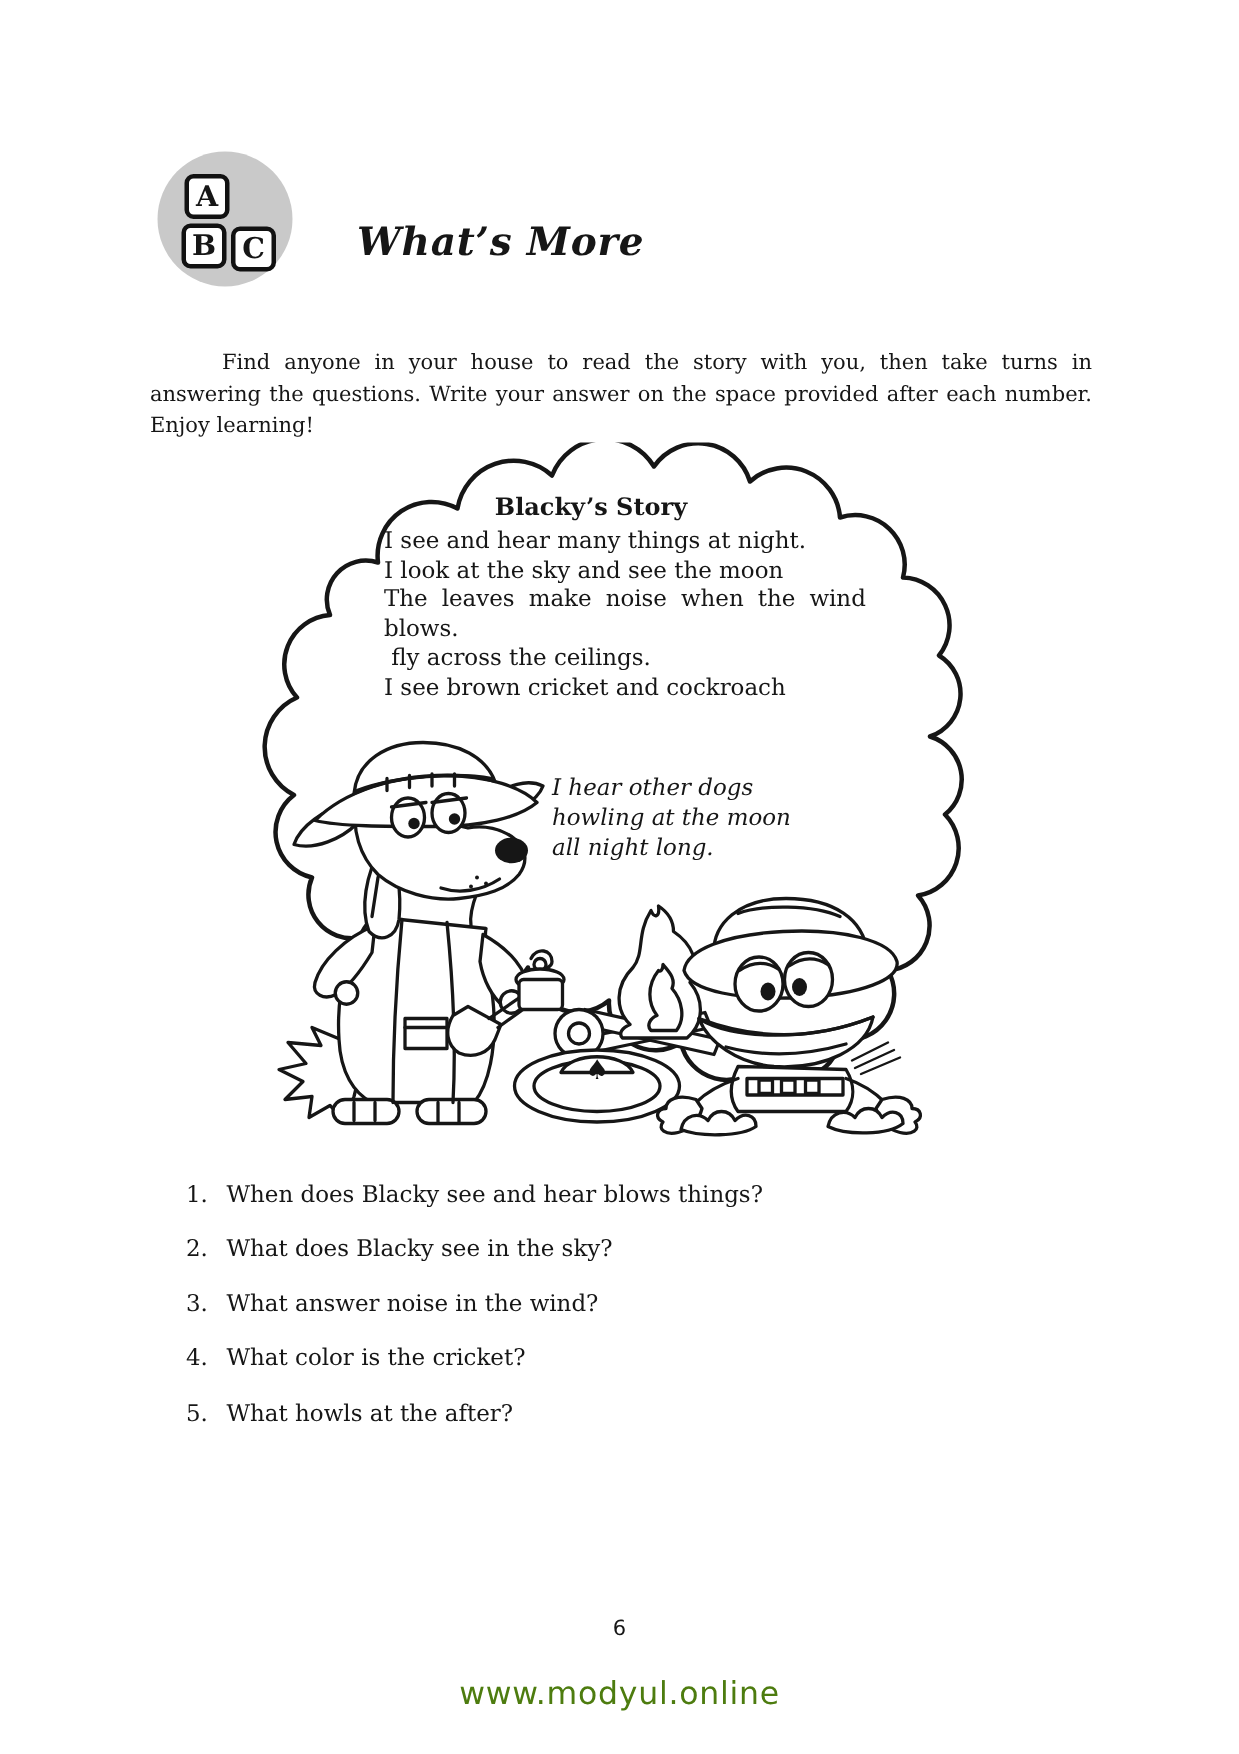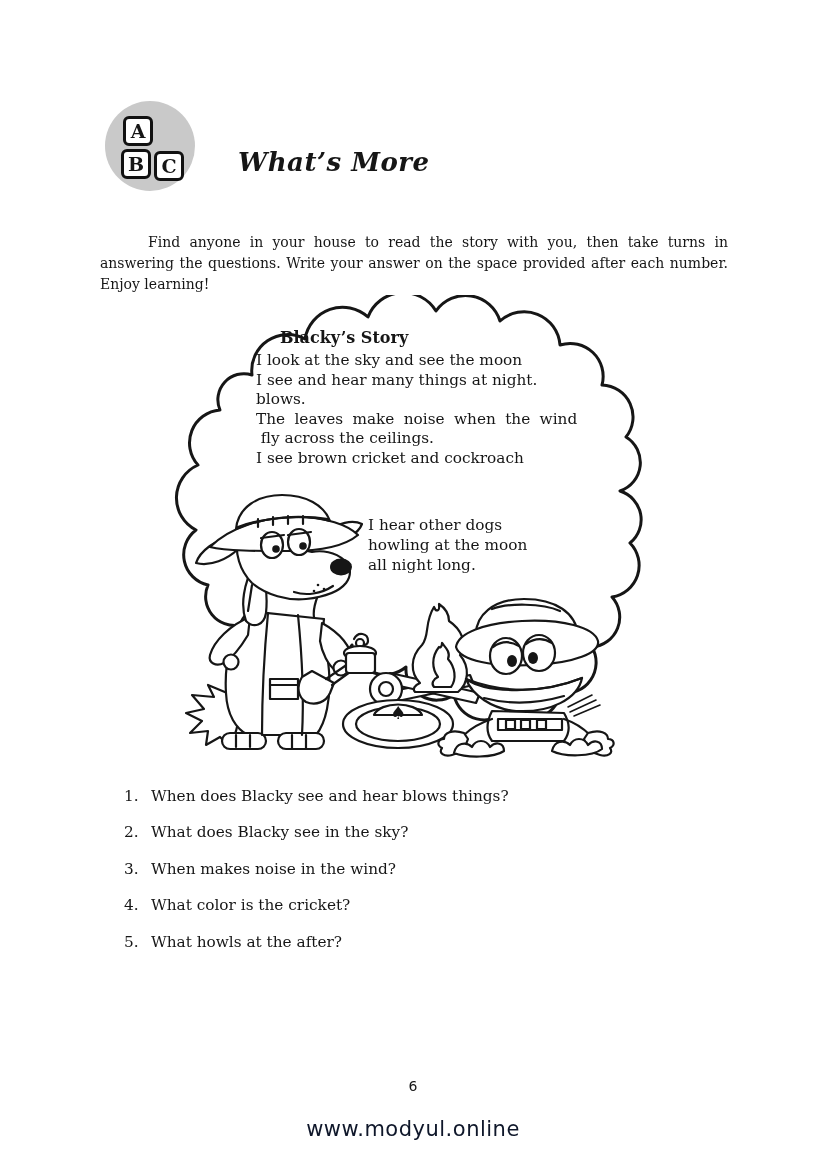--- a/index.html
+++ b/index.html
@@ -20,39 +20,39 @@
 
   .title { position:absolute; left:222px; top:131px; margin:16px;
     font-size:26px; font-style:italic; font-weight:bold; letter-spacing:0.5px; }
 
   .instructions { position:absolute; left:100px; top:232px; width:628px; margin:0;
     font-size:14px; line-height:20.8px; text-align:justify; text-indent:48px; }
 
   
   .figure { position:absolute; left:140px; top:295px; width:530px; height:478px; }
   .figure svg { position:absolute; left:0; top:0; }
-  .story-title { position:absolute; left:140px; top:33px; width:260px;
-    text-align:left; font-weight:bold; font-size:16px; }
+  .story-title { position:absolute; left:124px; top:33px; width:260px;
+    text-align:center; font-weight:bold; font-size:16px; }
   .story-lines { position:absolute; left:116px; top:56px; width:306px;
     font-size:15.3px; line-height:19.6px; }
   .sline { white-space:pre; }
   .sline.j { word-spacing:4.5px; }
   .story-caption { position:absolute; left:228px; top:220px;
-    font-size:15.3px; line-height:20px; }
+    font-size:15.3px; line-height:20px;font-style:italic; }
 
   
   .questions { position:absolute; left:124px; top:786px; margin:0; padding:0;
     list-style:none; font-size:15.3px; }
   .q { display:flex; margin-bottom:16.4px; line-height:20px; }
   .qnum { width:27px; flex:0 0 27px; }
 
   .page-number { position:absolute; left:0; top:1078px; width:826px;
     text-align:center; font-size:14px; font-family:"DejaVu Sans", sans-serif; }
   .watermark { position:absolute; left:0; top:1117px; width:826px;
-    text-align:center; font-size:21px; color:#0f172a; letter-spacing:0.5px;
+    text-align:center; font-size:21px; color:#4d7c0f; letter-spacing:0.5px;
     font-family:"DejaVu Sans", sans-serif; }
 </style>
 </head>
 <body>
 
 <div class="page">
 
   <div class="abc-badge">
     <span class="block block-a">A</span>
     <span class="block block-b">B</span>
@@ -157,24 +157,24 @@
         <path d="M 448 438 C 460 434 468 438 468 444 C 474 444 476 450 470 453 C 474 458 468 462 460 460 C 452 458 446 452 444 444 Z"></path>
         <path d="M 314 458 C 316 448 326 446 332 452 C 336 444 346 444 350 452 C 356 446 364 448 364 456 C 354 463 326 463 314 458 Z"></path>
         <path d="M 412 456 C 414 446 424 444 430 450 C 434 442 444 442 448 450 C 454 444 462 446 462 454 C 452 462 424 462 412 456 Z"></path>
         <path fill="none" stroke-width="1.6" d="M 428 412 L 452 400 M 430 417 L 456 405 M 434 421 L 460 410"></path>
       </g>
     </svg>
 
     <div class="story-title">Blacky’s Story</div>
 
     <div class="story-lines">
+      <div class="sline">I see and hear many things at night.</div>
       <div class="sline">I look at the sky and see the moon</div>
-      <div class="sline">I see and hear many things at night.</div>
+      <div class="sline j">The leaves make noise when the wind</div>
       <div class="sline">blows.</div>
-      <div class="sline j">The leaves make noise when the wind</div>
       <div class="sline"> fly across the ceilings.</div>
       <div class="sline">I see brown cricket and cockroach</div>
     </div>
 
     <div class="story-caption">
       <div>I hear other dogs</div>
       <div>howling at the moon</div>
       <div>all night long.</div>
     </div>
   </div>
@@ -183,21 +183,21 @@
     <li class="q">
       <span class="qnum">1.</span>
       <span class="qtext">When does Blacky see and hear blows things?</span>
     </li>
     <li class="q">
       <span class="qnum">2.</span>
       <span class="qtext">What does Blacky see in the sky?</span>
     </li>
     <li class="q">
       <span class="qnum">3.</span>
-      <span class="qtext">When makes noise in the wind?</span>
+      <span class="qtext">What answer noise in the wind?</span>
     </li>
     <li class="q">
       <span class="qnum">4.</span>
       <span class="qtext">What color is the cricket?</span>
     </li>
     <li class="q">
       <span class="qnum">5.</span>
       <span class="qtext">What howls at the after?</span>
     </li>
   </ol>

